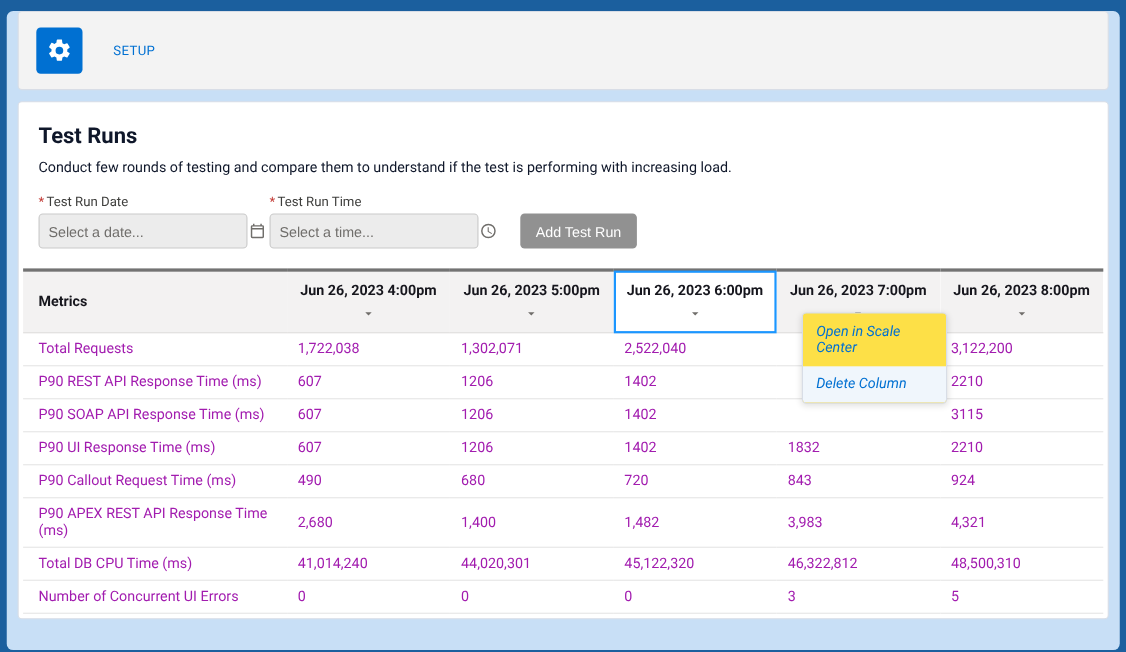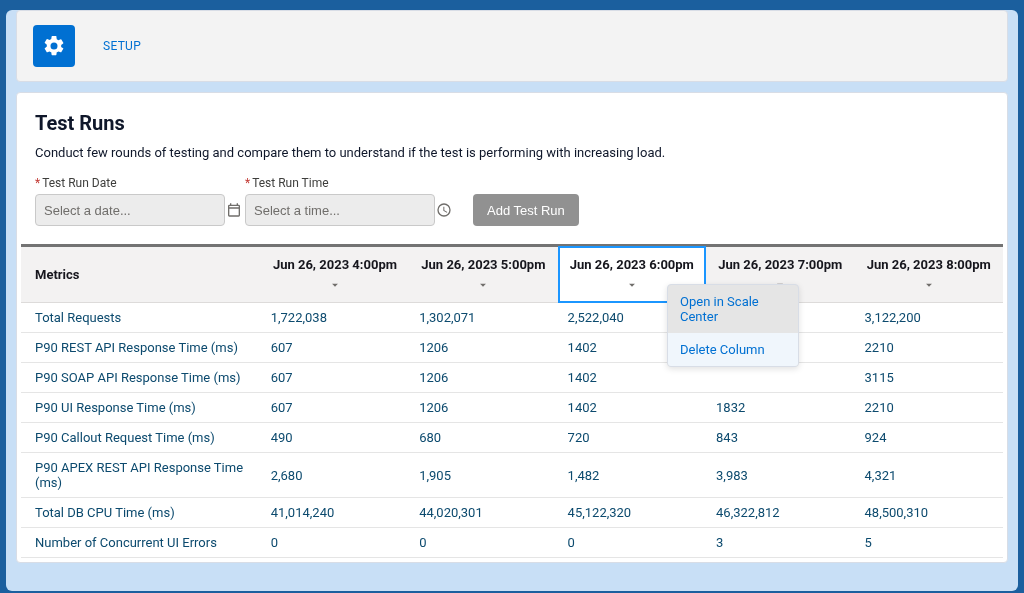--- a/index.html
+++ b/index.html
@@ -133,34 +133,35 @@
   thead th.active {
     outline: 2px solid #1b96ff;
     outline-offset: -2px;
     background: #fff;
     z-index: 2;
     text-align: right;
   }
   tbody td {
     border-bottom: 1px solid #e5e5e5;
     padding: 7px 10px;
-    color: #0c4a6e;
+    color: #a21caf;
   }
   tbody td:first-child { padding-left: 14px; }
   .dropdown {
     position: absolute;
     top: 40px;
-    left: 646px;
+    left: 708px;
     width: 132px;
-    background: #e5e5e5;
+    background: #fde047;
     border: 1px solid #d8dde6;
     border-radius: 4px;
     box-shadow: 0 2px 6px rgba(0,0,0,.12);
     z-index: 10;
     overflow: hidden;
+    font-style: italic;
   }
   .dropdown-item {
     padding: 9px 12px;
     font-size: 13px;
     color: #0070d2;
     cursor: pointer;
   }
   .dropdown-item.highlight { background: #f0f6fc; }
 </style>
 </head>
@@ -289,21 +290,21 @@
               <td>P90 Callout Request Time (ms)</td>
               <td>490</td>
               <td>680</td>
               <td>720</td>
               <td>843</td>
               <td>924</td>
             </tr>
             <tr>
               <td>P90 APEX REST API Response Time (ms)</td>
               <td>2,680</td>
-              <td>1,905</td>
+              <td>1,400</td>
               <td>1,482</td>
               <td>3,983</td>
               <td>4,321</td>
             </tr>
             <tr>
               <td>Total DB CPU Time (ms)</td>
               <td>41,014,240</td>
               <td>44,020,301</td>
               <td>45,122,320</td>
               <td>46,322,812</td>

